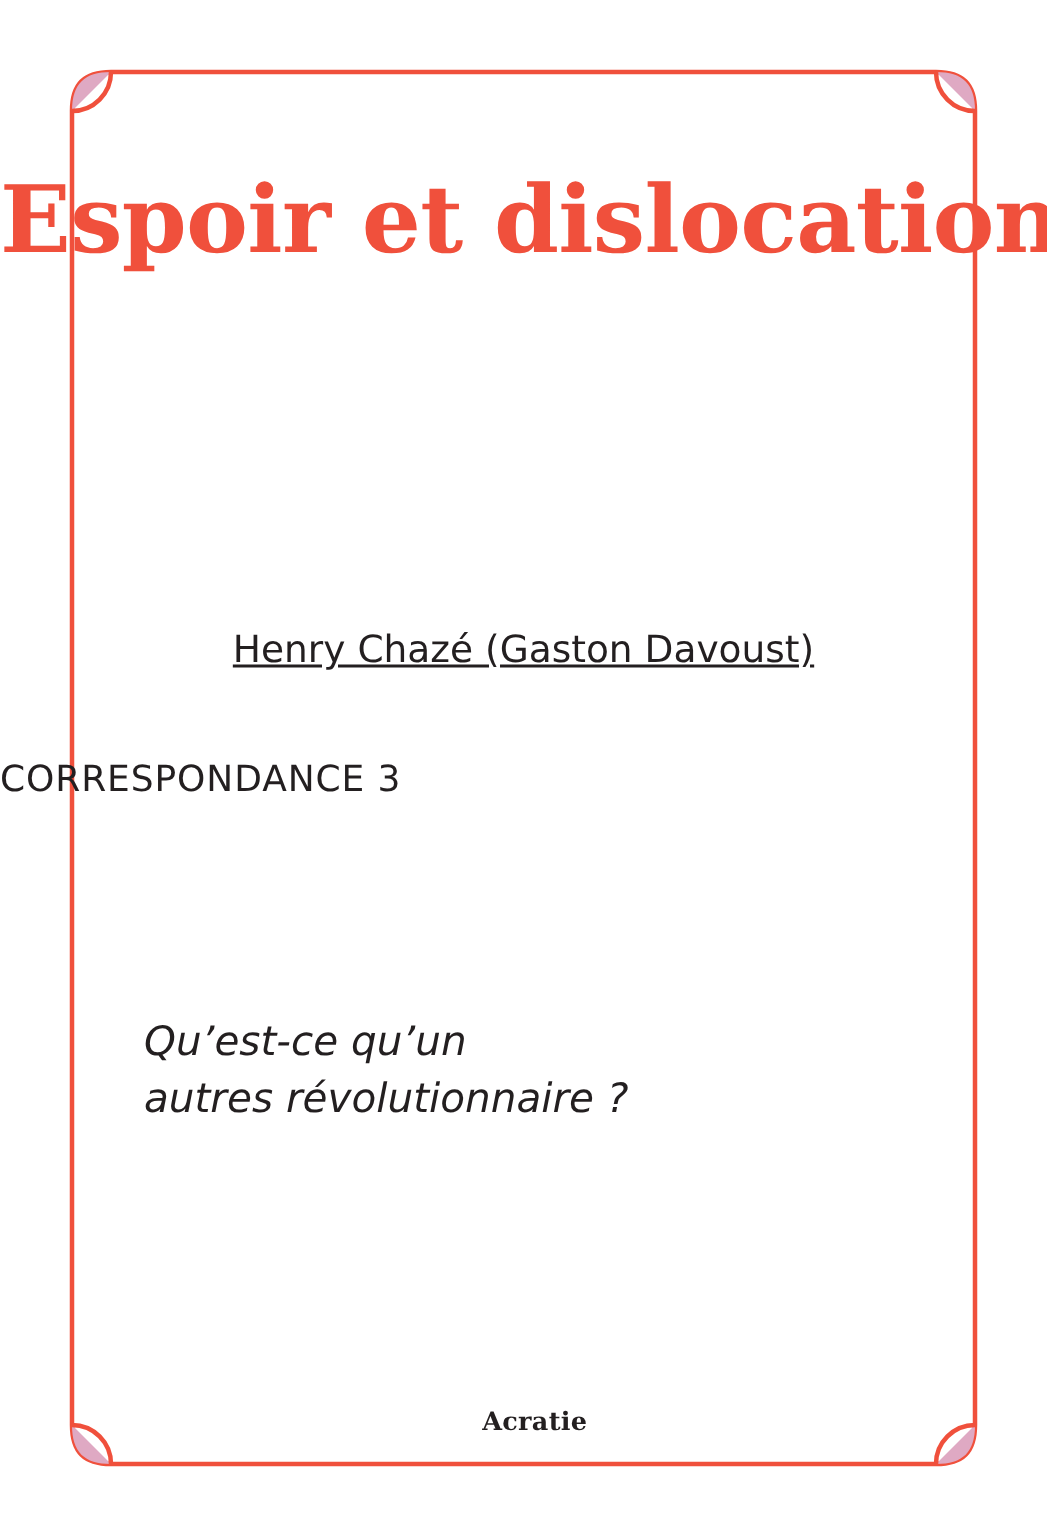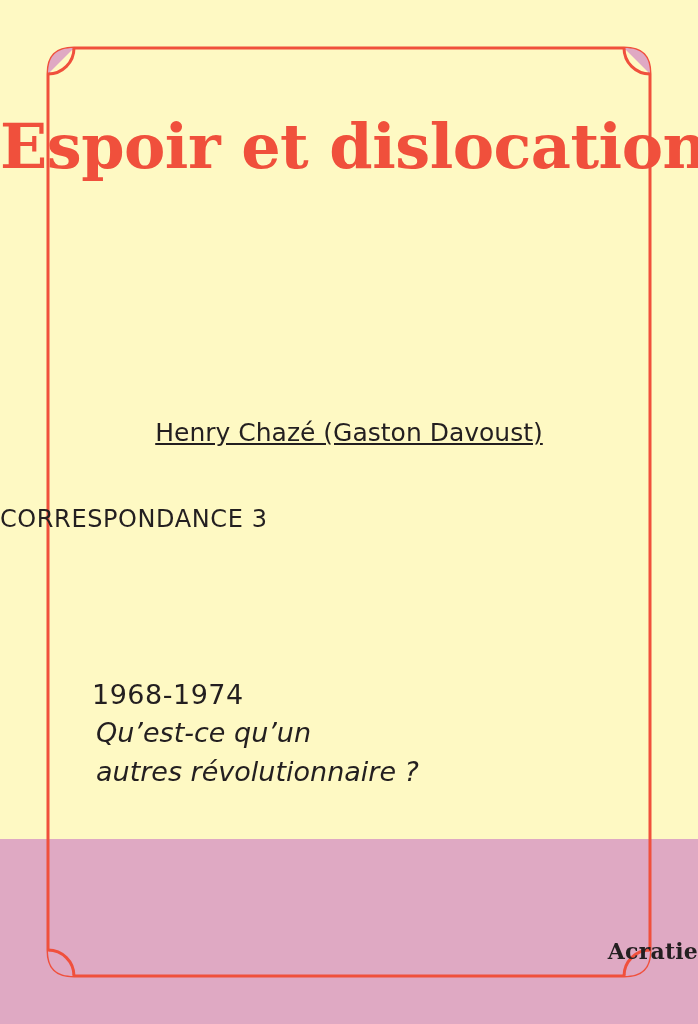--- a/index.html
+++ b/index.html
@@ -10,22 +10,22 @@
     width: 698px;
     height: 1024px;
     background: #dfa9c3;
     font-family: "Liberation Serif", serif;
     overflow: hidden;
   }
 
   .cover {
     position: relative;
     width: 698px;
-    height: 839px;
-    background: #fef9c3;
+    height: 1024px;
+    background: #ffffff;
     box-sizing: border-box;
   }
 
   
   .frame-svg {
     position: absolute;
     left: 0;
     top: 0;
     width: 698px;
     height: 1024px;
@@ -100,25 +100,25 @@
     display: block;
     font-style: italic;
     padding-left: 4px;
   }
 
   .publisher {
     position: absolute;
     left: 0;
     right: 0;
     top: 938px;
-    text-align: right;
+    text-align: center;
     color: #231f20;
     font-family: "DejaVu Serif", serif;
     font-weight: bold;
-    font-size: 22px;
+    font-size: 17px;
     letter-spacing: 0.2px;
     padding-left: 15px;
   }
 </style>
 </head>
 <body>
 
 <div class="cover">
 
   <svg class="frame-svg" viewBox="0 0 698 1024">
@@ -146,21 +146,20 @@
 
     <div class="title">Espoir et dislocation</div>
 
     <div class="authors-block">
       <span class="line">Henry Chazé (Gaston Davoust)</span>
     </div>
 
     <div class="series">CORRESPONDANCE 3</div>
 
     <div class="subtitle-block">
-      <span class="years">1968-1974</span>
       <span class="q1">Qu’est-ce qu’un</span>
       <span class="q2">autres révolutionnaire ?</span>
     </div>
 
     <div class="publisher">Acratie</div>
 
   </div>
 </div>
 
 </body></html>

